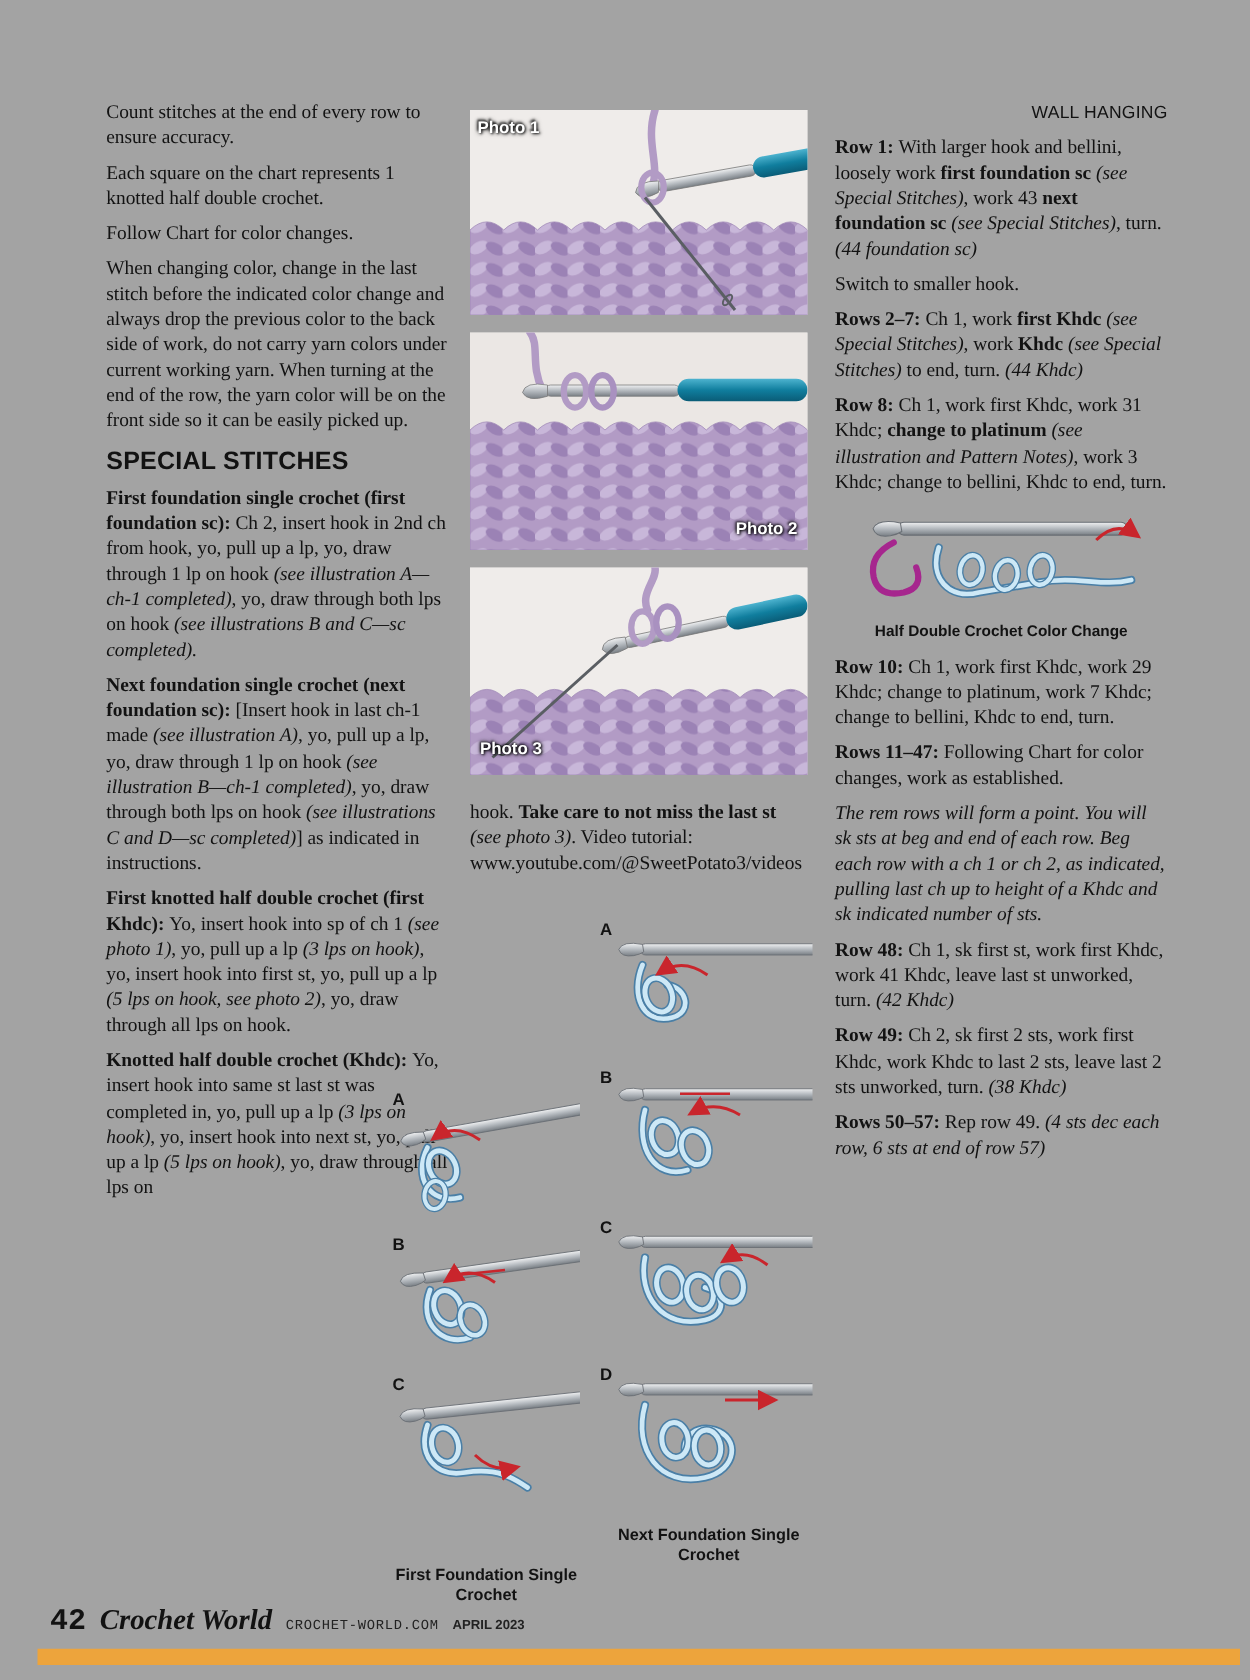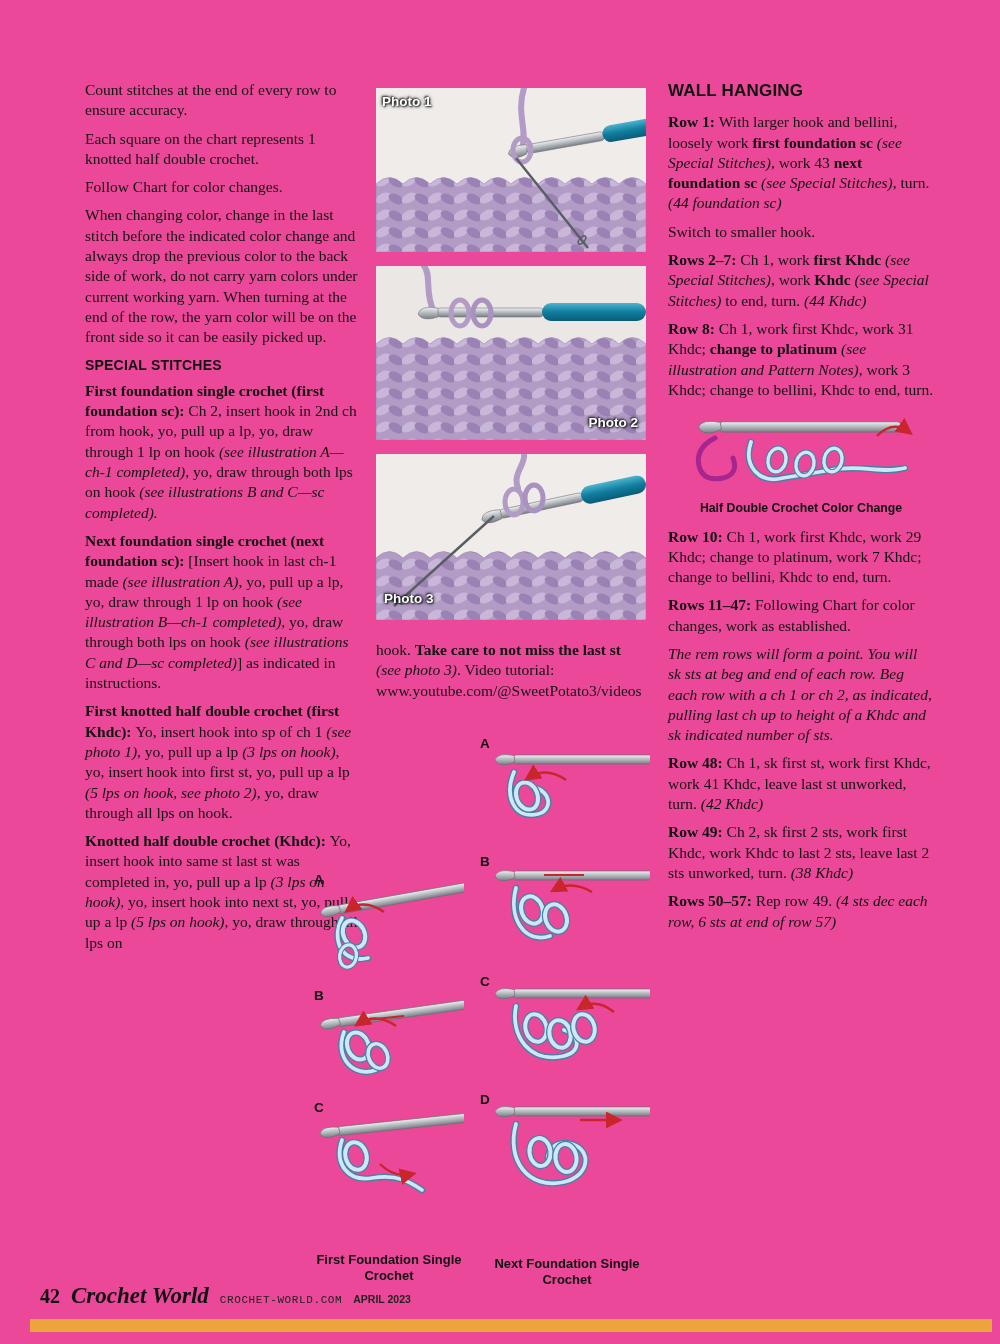--- a/index.html
+++ b/index.html
@@ -1,28 +1,28 @@
 <!DOCTYPE html>
 <html><head>
 <meta charset="utf-8">
 <style>
   * { margin:0; padding:0; box-sizing:border-box; }
   html,body { background:#ffffff; }
-  .page { position:relative; width:1000px; height:1344px; background:#ec4899;
+  .page { position:relative; width:1000px; height:1344px; background:#a3a3a3;
           font-family:"Liberation Serif", serif; color:#121212; overflow:hidden; }
 
   .col { position:absolute; font-size:15.5px; line-height:1.31; }
   .col p { margin-bottom:8px; }
   .b { font-weight:bold; }
   .i { font-style:italic; }
 
   .h-special { font-family:"Liberation Sans", sans-serif; font-weight:bold;
-               font-size:14px; letter-spacing:.2px; margin:7px 0 7px; }
-  .h-wall { font-family:"Liberation Sans", sans-serif; font-weight:bold;
-            font-size:17px; letter-spacing:.2px; margin-bottom:10px; }
+               font-size:20px; letter-spacing:.2px; margin:7px 0 7px; }
+  .h-wall { font-family:"Liberation Sans", sans-serif; font-weight:normal;
+            font-size:14px; letter-spacing:.2px; margin-bottom:10px;text-align:right; }
 
   .photo { position:absolute; left:376px; width:270px; background:#efecea; }
   .photo svg { display:block; }
   .photo-label { position:absolute; font-family:"Liberation Sans", sans-serif;
                  font-weight:bold; font-size:13.5px; color:#fff;
                  text-shadow:-1px -1px 2px rgba(0,0,0,.85), 1px 1px 2px rgba(0,0,0,.85),
                              0 0 4px rgba(0,0,0,.7); }
 
   .cont { overflow-wrap:break-word; }
 
@@ -36,21 +36,21 @@
   .cc-caption { font-family:"Liberation Sans", sans-serif; font-weight:bold;
                 font-size:12.3px; text-align:center; margin-bottom:10px; }
 
   .yD { fill:none; stroke:#4a7fa6; stroke-width:6.5; stroke-linecap:round; }
   .yL { fill:none; stroke:#cde8f6; stroke-width:3.8; stroke-linecap:round; }
   .mD { fill:none; stroke:#a6268e; stroke-width:5; stroke-linecap:round; }
   .arrow { fill:none; stroke:#c9252c; stroke-width:2.4; marker-end:url(#arw); }
   .redseg { stroke:#c9252c; stroke-width:2; }
 
   .footer { position:absolute; left:40px; top:1283px; display:flex; align-items:baseline; gap:11px; }
-  .pg   { font-family:Liberation Serif, serif; font-weight:bold; font-size:20px; }
+  .pg   { font-family:Liberation Mono, monospace; font-weight:bold; font-size:24px; }
   .mag  { font-family:"Liberation Serif", serif; font-style:italic; font-weight:bold; font-size:23px; }
   .site { font-family:Liberation Mono, monospace; font-size:11px; letter-spacing:.6px; color:#222; }
   .issue{ font-family:"Liberation Sans", sans-serif; font-size:10.5px; font-weight:bold; color:#222; }
   .accent-bar { position:absolute; left:30px; top:1319px; width:962px; height:13px; background:#eda43c; }
 </style>
 </head>
 <body>
 
 <div class="page">
 
@@ -231,21 +231,21 @@
     <svg viewBox="0 0 150 112" width="150" height="112">
       <use href="#hk" transform="translate(2,26) rotate(-6)"></use>
       <path class="yD" d="M28,42 C20,66 34,84 58,80 C84,76 96,84 108,92"></path>
       <path class="yL" d="M28,42 C20,66 34,84 58,80 C84,76 96,84 108,92"></path>
       <use href="#lp" transform="translate(42,58) rotate(-16)"></use>
       <path class="arrow" d="M66,66 Q80,80 98,76"></path>
     </svg>
   </div>
 
   <div class="dcaption" style="left:314px; top:1224px; width:150px;">First Foundation Single Crochet</div>
-  <div class="dcaption" style="left:492px; top:1228px; width:150px;">Next Foundation Single Crochet</div>
+  <div class="dcaption" style="left:492px; top:1192px; width:150px;">Next Foundation Single Crochet</div>
 
   <div class="col" style="left:668px; top:80px; width:266px;">
     <h2 class="h-wall">WALL HANGING</h2>
     <p><span class="b">Row 1: </span><span>With larger hook and bellini, loosely work </span><span class="b">first foundation sc </span><span class="i">(see Special Stitches)</span><span>, work 43 </span><span class="b">next foundation sc </span><span class="i">(see Special Stitches)</span><span>, turn. </span><span class="i">(44 foundation sc)</span></p>
     <p><span>Switch to smaller hook.</span></p>
     <p><span class="b">Rows 2–7: </span><span>Ch 1, work </span><span class="b">first Khdc </span><span class="i">(see Special Stitches)</span><span>, work </span><span class="b">Khdc </span><span class="i">(see Special Stitches)</span><span> to end, turn. </span><span class="i">(44 Khdc)</span></p>
     <p><span class="b">Row 8: </span><span>Ch 1, work first Khdc, work 31 Khdc; </span><span class="b">change to platinum </span><span class="i">(see illustration and Pattern Notes)</span><span>, work 3 Khdc; change to bellini, Khdc to end, turn.</span></p>
 
     <div class="cc-illus">
       <svg viewBox="0 0 240 84" width="240" height="84">

